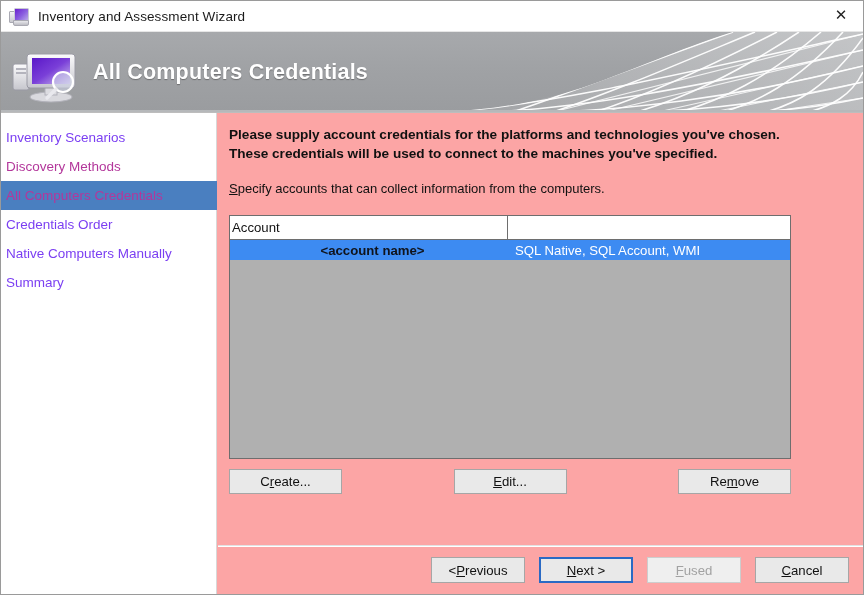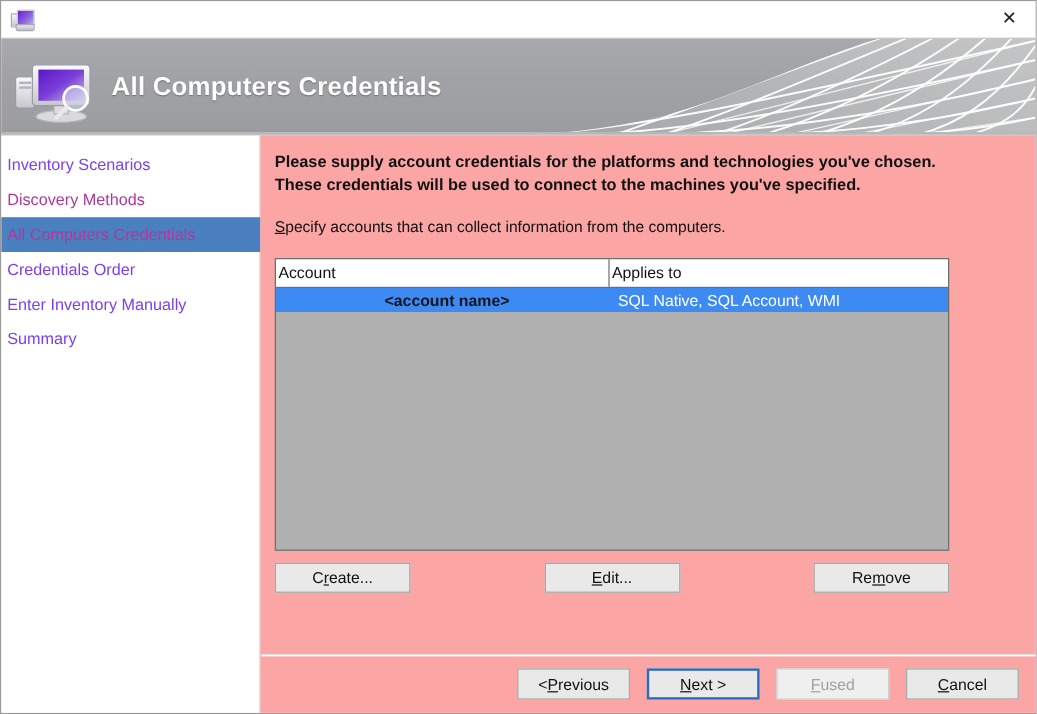--- a/index.html
+++ b/index.html
@@ -288,20 +288,21 @@
 <body>
 
 <div class="window">
 
   <div class="titlebar">
     <div class="titlebar-icon">
       <div class="box"></div>
       <div class="mon"></div>
       <div class="base"></div>
     </div>
+    <div class="title-text">Inventory and Assessment Wizard</div>
     <div class="close-btn">✕</div>
   </div>
 
   <div class="banner">
     <svg class="banner-mesh" viewBox="0 0 460 80" preserveAspectRatio="none">
       <defs>
         <clipPath id="domeClip">
           <path d="M460,80 L460,0 L330,0 C300,8 250,30 190,52 C140,70 90,78 40,80 Z"></path>
         </clipPath>
         <linearGradient id="meshFade" x1="0" y1="0" x2="1" y2="0">
@@ -375,39 +376,38 @@
       <div class="nav-item magenta">
         <span>Discovery Methods</span>
       </div>
       <div class="nav-item selected">
         <span>All Computers Credentials</span>
       </div>
       <div class="nav-item violet">
         <span>Credentials Order</span>
       </div>
       <div class="nav-item violet">
-        <span>Enter Inventory Manually</span>
+        <span>Native Computers Manually</span>
       </div>
       <div class="nav-item violet">
         <span>Summary</span>
       </div>
     </div>
 
     <div class="content">
 
       <div class="intro">Please supply account credentials for the platforms and technologies you've chosen. These credentials will be used to connect to the machines you've specified.</div>
 
       <div class="subtext">
         <span class="akey">S</span><span>pecify accounts that can collect information from the computers.</span>
       </div>
 
       <div class="listbox">
         <div class="list-header">
           <div class="col col-account">Account</div>
-          <div class="col col-applies">Applies to</div>
         </div>
         <div class="list-row">
           <div class="row-account">&lt;account name&gt;</div>
           <div class="row-applies">SQL Native, SQL Account, WMI</div>
         </div>
       </div>
 
       <div class="action-buttons">
         <div class="btn btn-action">
           <span>C</span>

